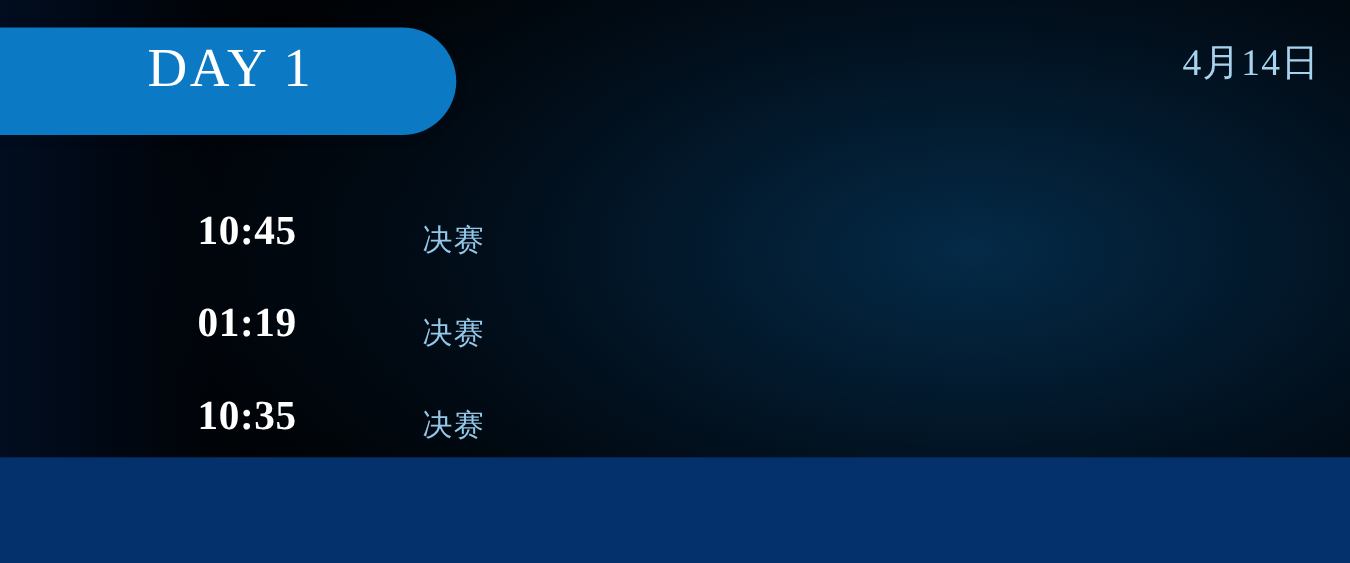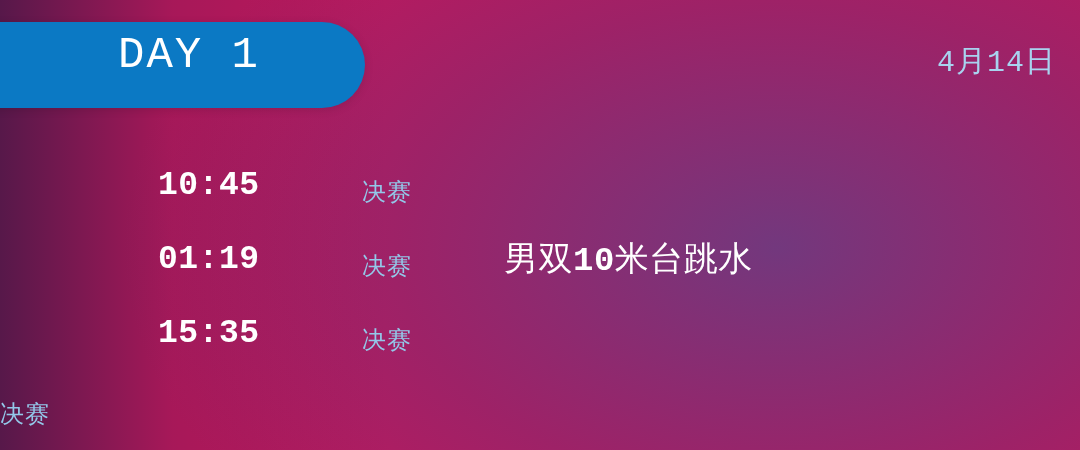--- a/index.html
+++ b/index.html
@@ -5,24 +5,24 @@
 <style>
   html, body {
     margin: 0;
     padding: 0;
     background: #04306c;
   }
 
   .stage {
     position: relative;
     width: 1080px;
-    height: 450px;
+    height: 366px;
     overflow: hidden;
-    font-family: Liberation Mono, monospace;
-    background: #be185d;
+    font-family: Liberation Serif, serif;
+    background: #000000;
   }
 
   
   .bg-base {
     position: absolute;
     inset: 0;
     background: linear-gradient(100deg,
         #042c66 0%,
         #033madeup 0%,
         #04316e 18%,
@@ -67,42 +67,41 @@
     font-weight: 400;
     color: #ffffff;
     letter-spacing: 2px;
     line-height: 1;
     white-space: nowrap;
   }
 
   .date-label {
     position: absolute;
     right: 24px;
-    top: 48px;
+    top: 36px;
     font-size: 30px;
     font-weight: 400;
     color: #a8d3ef;
     letter-spacing: 1px;
     line-height: 1;
     white-space: nowrap;
   }
 
   
   .schedule {
     position: absolute;
     left: 0;
     top: 148px;
     width: 1080px;
   }
   .sched-row {
     position: relative;
     height: 74px;
     display: flex;
     align-items: center;
-    gap: 24px;
   }
   .cell-time {
     width: 180px;
     margin-left: 158px;
     font-size: 33px;
     font-weight: bold;
     color: #ffffff;
     letter-spacing: 0.5px;
     white-space: nowrap;
   }
@@ -141,24 +140,23 @@
   <div class="date-label">4月14日</div>
 
   <div class="schedule">
     <div class="sched-row">
       <div class="cell-time">10:45</div>
       <div class="cell-stage">决赛</div>
     </div>
     <div class="sched-row">
       <div class="cell-time">01:19</div>
       <div class="cell-stage">决赛</div>
-      <div class="cell-event">男双<b>10</b>米台跳水</div>
     </div>
     <div class="sched-row">
-      <div class="cell-time">15:35</div>
+      <div class="cell-time">10:35</div>
       <div class="cell-stage">决赛</div>
     </div>
     <div class="sched-row">
       <div class="cell-stage">决赛</div>
     </div>
   </div>
 
 </div>
 
 </body></html>

